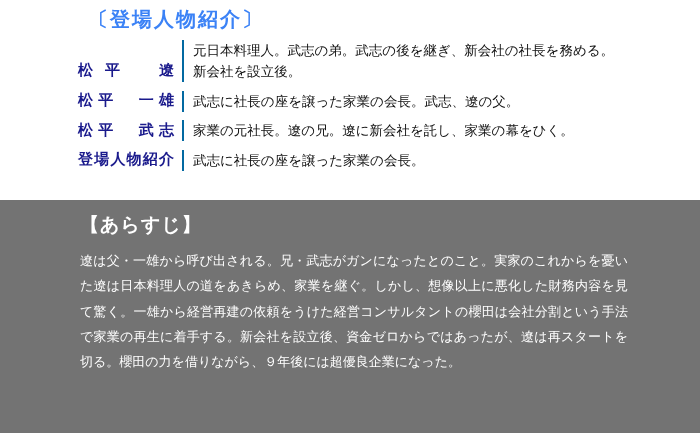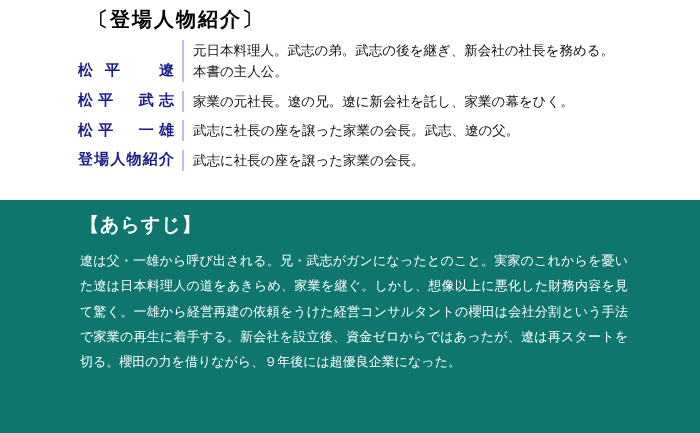--- a/index.html
+++ b/index.html
@@ -27,21 +27,21 @@
     height: 200px;
     background: #ffffff;
     box-sizing: border-box;
   }
   .chars-heading {
     position: absolute;
     left: 88px;
     top: 6px;
     font-size: 20px;
     font-weight: bold;
-    color: #000000;
+    color: #3b82f6;
     letter-spacing: 2px;
     white-space: nowrap;
   }
   .chars-list {
     position: absolute;
     left: 78px;
     top: 40px;
     width: 600px;
   }
   .char-row {
@@ -56,37 +56,37 @@
     font-weight: bold;
     color: #1a1a8c;
     text-align: justify;
     text-align-last: justify;
     padding-right: 8px;
     box-sizing: border-box;
     line-height: 1.45;
   }
   .char-desc {
     flex: 1 1 auto;
-    border-left: 2px solid #c4b5fd;
+    border-left: 2px solid #0369a1;
     padding-left: 9px;
     font-size: 13.5px;
     color: #111111;
     line-height: 1.55;
   }
   .char-desc div {
     white-space: nowrap;
   }
   
   .synopsis-section {
     position: absolute;
     left: 0;
     top: 200px;
     width: 700px;
     height: 233px;
-    background: #0f766e;
+    background: #737373;
     color: #ffffff;
     box-sizing: border-box;
   }
   .synopsis-heading {
     position: absolute;
     left: 80px;
     top: 12px;
     font-size: 19px;
     font-weight: bold;
     color: #ffffff;
@@ -112,35 +112,35 @@
 
   <div class="chars-section">
     <div class="chars-heading">〔登場人物紹介〕</div>
 
     <div class="chars-list">
 
       <div class="char-row">
         <div class="char-name">松平　遼</div>
         <div class="char-desc">
           <div>元日本料理人。武志の弟。武志の後を継ぎ、新会社の社長を務める。</div>
-          <div>本書の主人公。</div>
+          <div>新会社を設立後。</div>
+        </div>
+      </div>
+
+      <div class="char-row">
+        <div class="char-name">松平　一雄</div>
+        <div class="char-desc">
+          <div>武志に社長の座を譲った家業の会長。武志、遼の父。</div>
         </div>
       </div>
 
       <div class="char-row">
         <div class="char-name">松平　武志</div>
         <div class="char-desc">
           <div>家業の元社長。遼の兄。遼に新会社を託し、家業の幕をひく。</div>
-        </div>
-      </div>
-
-      <div class="char-row">
-        <div class="char-name">松平　一雄</div>
-        <div class="char-desc">
-          <div>武志に社長の座を譲った家業の会長。武志、遼の父。</div>
         </div>
       </div>
 
       <div class="char-row">
         <div class="char-name">登場人物紹介</div>
         <div class="char-desc">
           <div>武志に社長の座を譲った家業の会長。</div>
         </div>
       </div>
 

